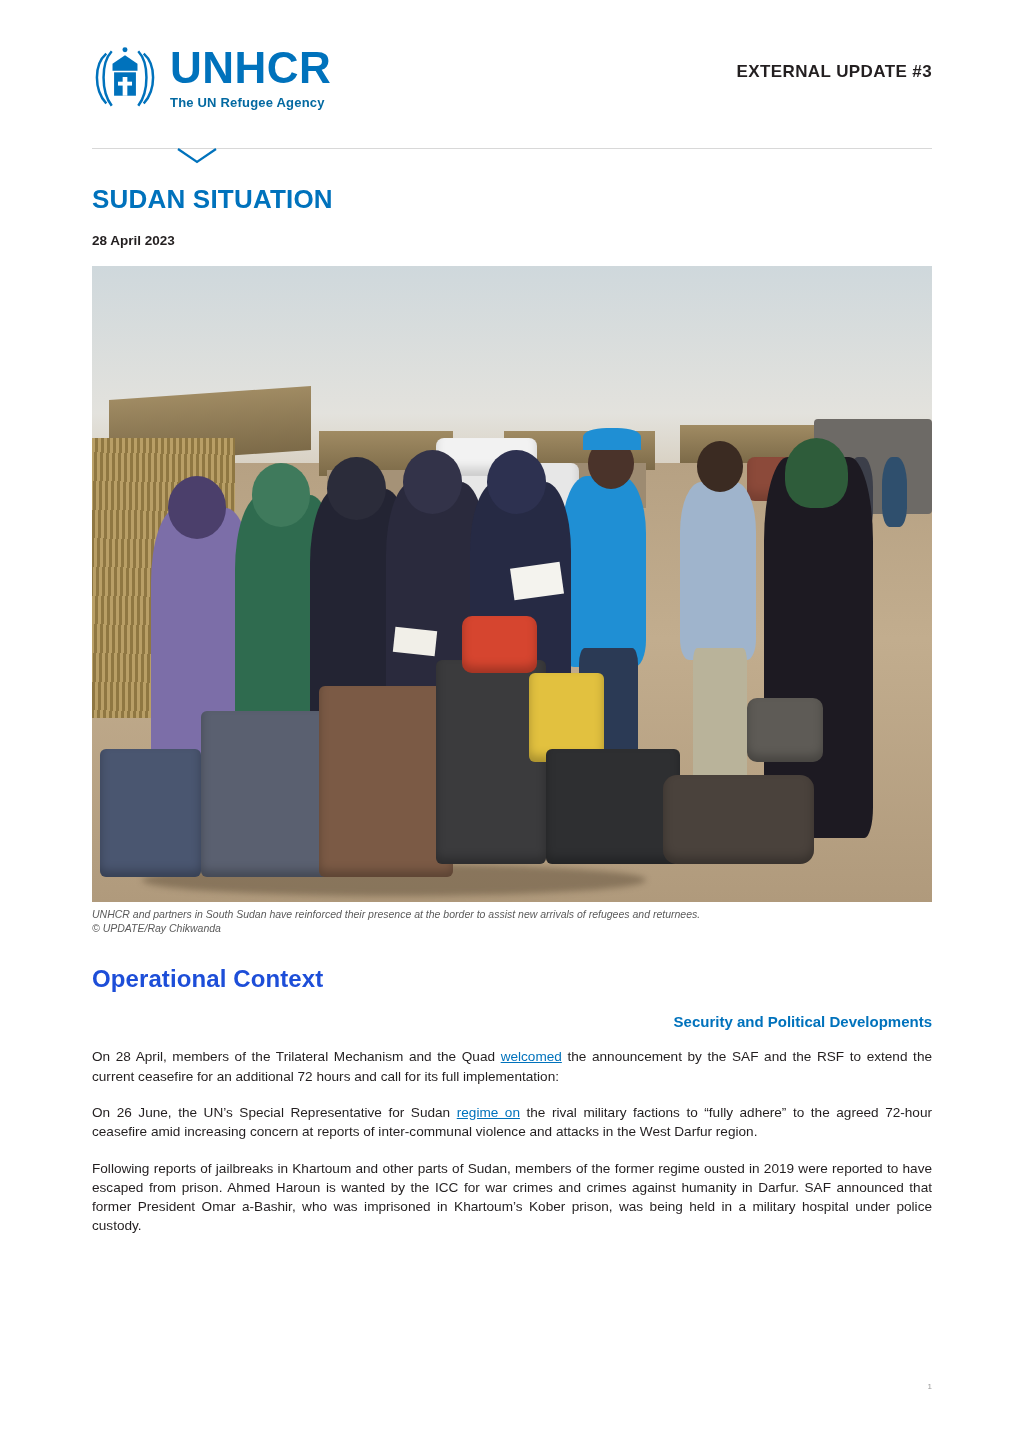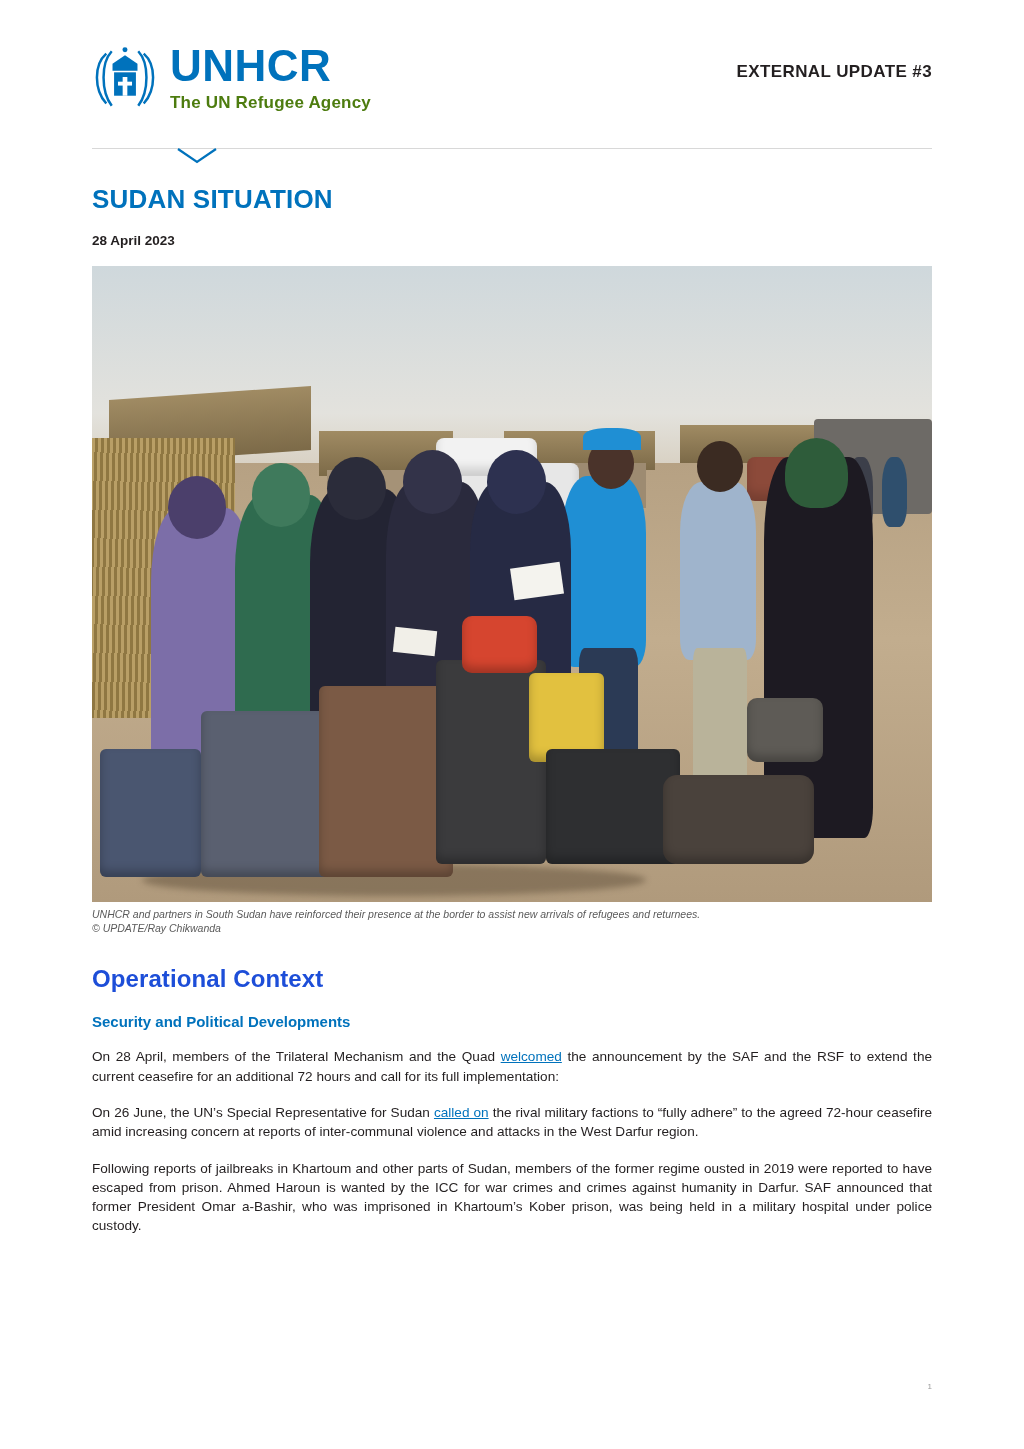--- a/index.html
+++ b/index.html
@@ -47,23 +47,23 @@
   }
   .logo-title {
     font-size: 44px;
     font-weight: bold;
     letter-spacing: 0.5px;
     color: #0072bc;
     font-family: "Liberation Sans", sans-serif;
   }
   .logo-sub {
     margin-top: 6px;
-    font-size: 17px;
-    font-weight: bold;
-    color: #4d7c0f;
+    font-size: 13px;
+    font-weight: bold;
+    color: #0369a1;
     letter-spacing: 0.2px;
   }
   .update-label {
     position: absolute;
     right: 92px;
     top: 62px;
     font-size: 17px;
     font-weight: bold;
     color: #231f20;
     letter-spacing: 0.4px;
@@ -127,20 +127,21 @@
     font-size: 24px;
     font-weight: bold;
     color: #1d4ed8;
     letter-spacing: 0.1px;
   }
   .sub-title {
     margin: 20px 0 0 0;
     font-size: 15px;
     font-weight: bold;
     color: #0072bc;
+    text-align: right;
   }
   p.body {
     margin: 17px 0 0 0;
     font-size: 13.6px;
     line-height: 1.42;
     color: #231f20;
     text-align: justify;
     width: 840px;
   }
   a.inline-link {
@@ -323,21 +324,21 @@
 
     <h2 class="section-title">Operational Context</h2>
     <h3 class="sub-title">Security and Political Developments</h3>
 
 
     <p class="body">
       <span>On 28 April, members of the Trilateral Mechanism and the Quad </span><a class="inline-link" href="#">welcomed</a><span> the announcement by the SAF and the RSF to extend the current ceasefire for an additional 72 hours and call for its full implementation:</span>
     </p>
 
     <p class="body">
-      <span>On 26 June, the UN’s Special Representative for Sudan </span><a class="inline-link" href="#">called on</a><span> the rival military factions to “fully adhere” to the agreed 72-hour ceasefire amid increasing concern at reports of inter-communal violence and attacks in the West Darfur region.</span>
+      <span>On 26 June, the UN’s Special Representative for Sudan </span><a class="inline-link" href="#">regime on</a><span> the rival military factions to “fully adhere” to the agreed 72-hour ceasefire amid increasing concern at reports of inter-communal violence and attacks in the West Darfur region.</span>
     </p>
 
     <p class="body">
       <span>Following reports of jailbreaks in Khartoum and other parts of Sudan, members of the former regime ousted in 2019 were reported to have escaped from prison. Ahmed Haroun is wanted by the ICC for war crimes and crimes against humanity in Darfur. SAF announced that former President Omar a-Bashir, who was imprisoned in Khartoum’s Kober prison, was being held in a military hospital under police custody.</span>
     </p>
   </div>
 
   <div class="page-number">1</div>
 </div>
 

